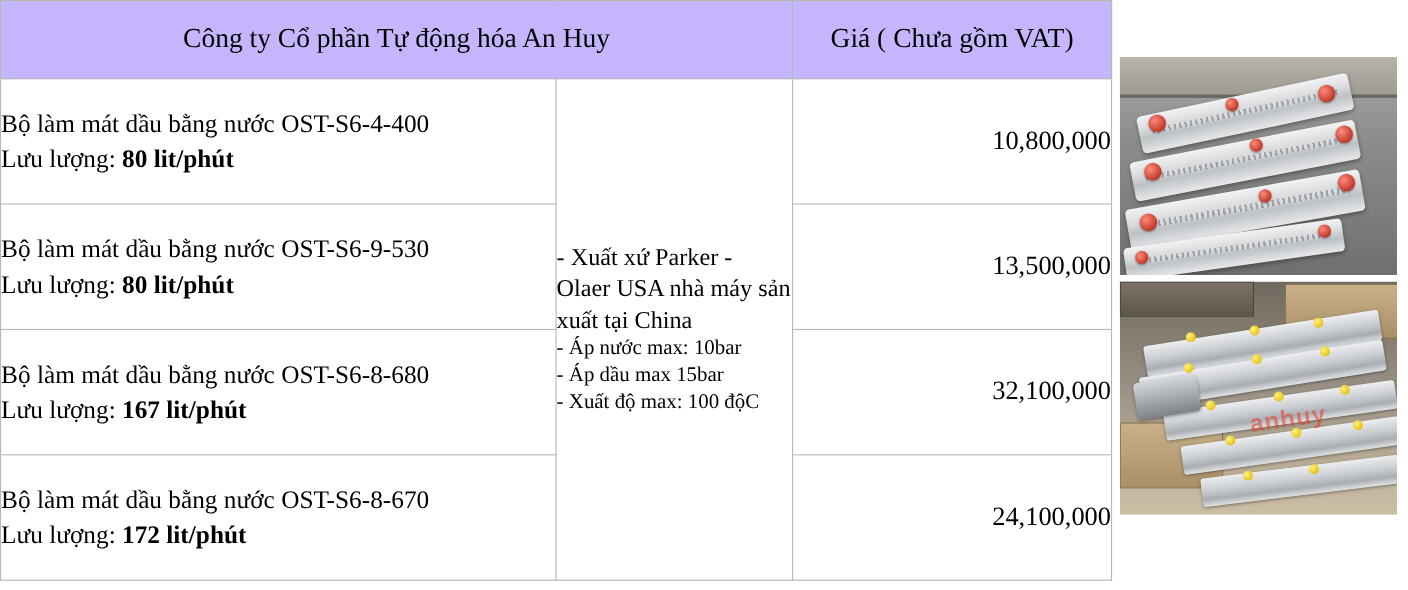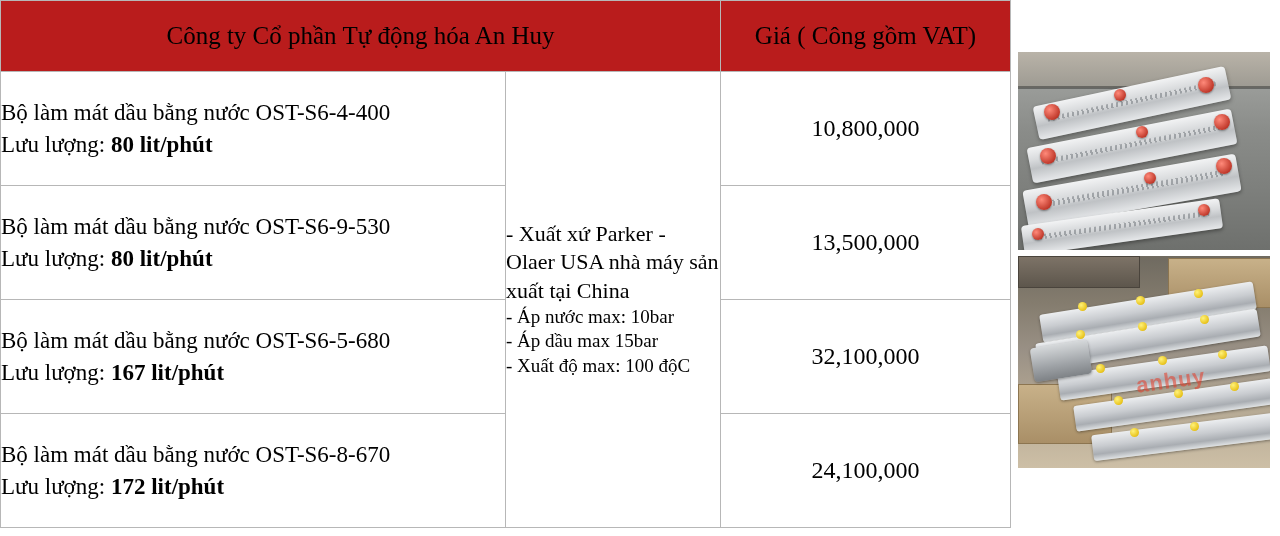--- a/index.html
+++ b/index.html
@@ -28,21 +28,21 @@
   table.price-table td {
     border: 1px solid #b7b7b7;
     vertical-align: middle;
     padding: 0;
   }
   .col-name  { width: 505px; }
   .col-spec  { width: 215px; }
   .col-price { width: 290px; }
 
   .header-row td {
-    background: #b91c1c;
+    background: #c4b5fd;
     height: 70px;
     text-align: center;
     font-size: 25px;
     border-color: #b7b7b7;
   }
   .header-company {
     font-weight: normal;
   }
   .header-price {
     font-weight: normal;
@@ -61,21 +61,21 @@
     font-size: 22px;
     line-height: 1.28;
     text-align: left;
   }
   .spec-cell .spec-small {
     font-size: 19px;
     line-height: 1.3;
   }
 
   .price-cell {
-    text-align: center;
+    text-align: right;
     padding-right: 18px;
     font-size: 24px;
   }
 
   .row-1 td, .row-2 td, .row-3 td, .row-4 td { height: 113px; }
 
   
   .photos {
     position: absolute;
     left: 1018px;
@@ -168,21 +168,21 @@
 
   <table class="price-table">
     <colgroup>
       <col class="col-name">
       <col class="col-spec">
       <col class="col-price">
     </colgroup>
     <tbody>
       <tr class="header-row">
         <td colspan="2" class="header-company">Công ty Cổ phần Tự động hóa An Huy</td>
-        <td class="header-price">Giá ( Công gồm VAT)</td>
+        <td class="header-price">Giá ( Chưa gồm VAT)</td>
       </tr>
 
       <tr class="row-1">
         <td class="prod-cell">
           <div class="prod-line1">Bộ làm mát dầu bằng nước OST-S6-4-400</div>
           <div class="prod-line2"><span>Lưu lượng: </span><b>80 lit/phút</b></div>
         </td>
         <td class="spec-cell" rowspan="4">
           <div>- Xuất xứ Parker - Olaer USA nhà máy sản xuất tại China</div>
           <div class="spec-small">- Áp nước max: 10bar</div>
@@ -195,21 +195,21 @@
       <tr class="row-2">
         <td class="prod-cell">
           <div class="prod-line1">Bộ làm mát dầu bằng nước OST-S6-9-530</div>
           <div class="prod-line2"><span>Lưu lượng: </span><b>80 lit/phút</b></div>
         </td>
         <td class="price-cell">13,500,000</td>
       </tr>
 
       <tr class="row-3">
         <td class="prod-cell">
-          <div class="prod-line1">Bộ làm mát dầu bằng nước OST-S6-5-680</div>
+          <div class="prod-line1">Bộ làm mát dầu bằng nước OST-S6-8-680</div>
           <div class="prod-line2"><span>Lưu lượng: </span><b>167 lit/phút</b></div>
         </td>
         <td class="price-cell">32,100,000</td>
       </tr>
 
       <tr class="row-4">
         <td class="prod-cell">
           <div class="prod-line1">Bộ làm mát dầu bằng nước OST-S6-8-670</div>
           <div class="prod-line2"><span>Lưu lượng: </span><b>172 lit/phút</b></div>
         </td>

